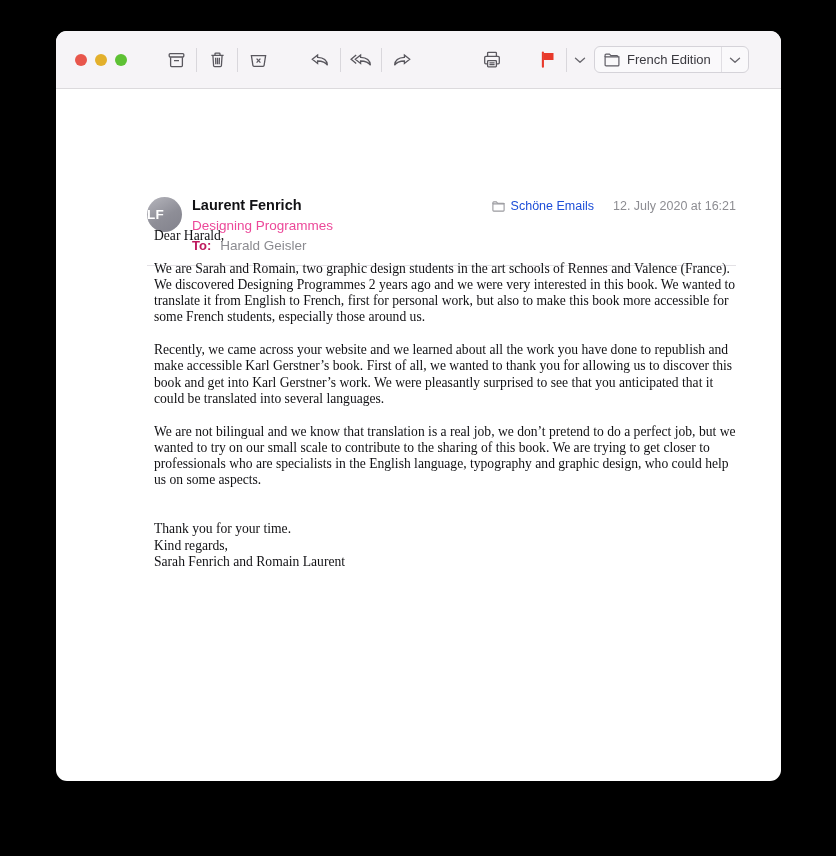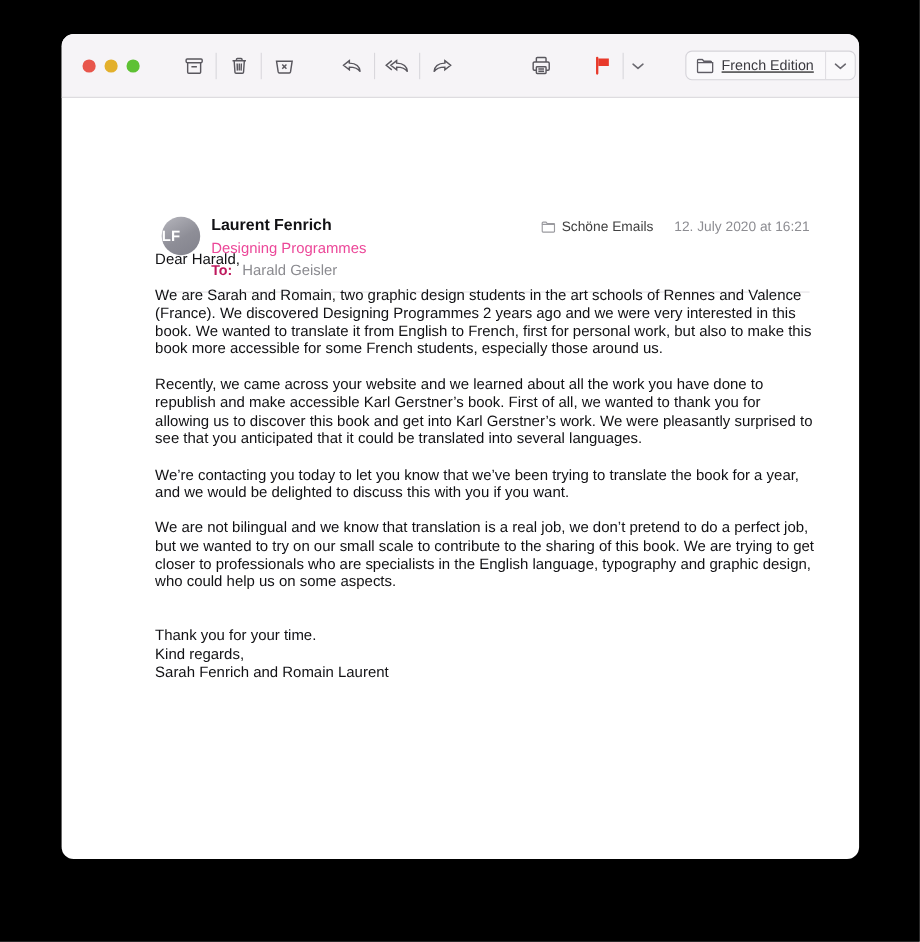--- a/index.html
+++ b/index.html
@@ -55,29 +55,28 @@
   .icon-stroke { stroke: #59575e; fill: none; stroke-width: 1.3; }
 
   .grp-archive { margin-left: 29px; }
   .grp-reply   { margin-left: 22px; }
   .grp-print   { margin-left: 50px; }
 
   .flag-btn { width: 36px; height: 34px; display:flex; align-items:center; justify-content:center; }
   .chev-btn { width: 26px; height: 34px; display:flex; align-items:center; justify-content:center; }
 
   .folder-select {
-    margin-left: 30px;
+    margin-left: 1px;
     height: 27px;
     min-width: 152px;
     border: 1px solid #d5d3d9;
     border-radius: 6px;
     background: #faf9fb;
     display: flex;
     overflow: hidden;
-    text-decoration: underline;
   }
   .folder-main {
     display: flex; align-items: center;
     gap: 7px;
     padding: 0 10px 0 9px;
     height: 100%;
     flex: 1;
   }
   .folder-label {
     font-size: 13px;
@@ -131,44 +130,45 @@
   .to-value { font-size: 13.5px; color: #8b8b90; }
 
   .hdr-right {
     position: absolute;
     right: 0; top: 110px;
     display: flex; align-items: center;
   }
   .mailbox {
     display: flex; align-items: center; gap: 6px;
     font-size: 12.5px;
-    color: #404040;
+    color: #1d4ed8;
   }
   .msg-date {
     font-size: 12.5px;
     color: #8d8d92;
     margin-left: 19px;
     white-space: nowrap;
   }
 
   .hdr-divider {
     position: absolute;
     left: 91px; right: 45px; top: 176px;
     height: 1px;
     background: #e3e1e5;
   }
 
   
   .msg-body {
     position: absolute;
-    left: 85px; top: 197px;
+    left: 98px; top: 197px;
     right: 40px;
     font-size: 13.6px;
     line-height: 16.3px;
     color: #111114;
+    font-family: Liberation Serif, serif;
   }
   .msg-body p { margin: 0; }
   .msg-body .para { margin-bottom: 16.3px; }
   .msg-body .para:last-child { margin-bottom: 0; }
   .blank-line { height: 16.3px; }
 </style>
 </head>
 <body>
 
 <div class="window">
@@ -299,21 +299,20 @@
       <div class="msg-date">12. July 2020 at 16:21</div>
     </div>
 
     <div class="hdr-divider"></div>
   </div>
 
   <div class="msg-body">
     <p class="para">Dear Harald,</p>
     <p class="para">We are Sarah and Romain, two graphic design students in the art schools of Rennes and Valence (France). We discovered Designing Programmes 2 years ago and we were very interested in this book. We wanted to translate it from English to French, first for personal work, but also to make this book more accessible for some French students, especially those around us.</p>
     <p class="para">Recently, we came across your website and we learned about all the work you have done to republish and make accessible Karl Gerstner’s book. First of all, we wanted to thank you for allowing us to discover this book and get into Karl Gerstner’s work. We were pleasantly surprised to see that you anticipated that it could be translated into several languages.</p>
-    <p class="para">We’re contacting you today to let you know that we’ve been trying to translate the book for a year, and we would be delighted to discuss this with you if you want.</p>
     <p class="para">We are not bilingual and we know that translation is a real job, we don’t pretend to do a perfect job, but we wanted to try on our small scale to contribute to the sharing of this book. We are trying to get closer to professionals who are specialists in the English language, typography and graphic design, who could help us on some aspects.</p>
     <div class="blank-line"></div>
     <p>Thank you for your time.</p>
     <p>Kind regards,</p>
     <p>Sarah Fenrich and Romain Laurent</p>
   </div>
 
 </div>
 
 </body></html>

